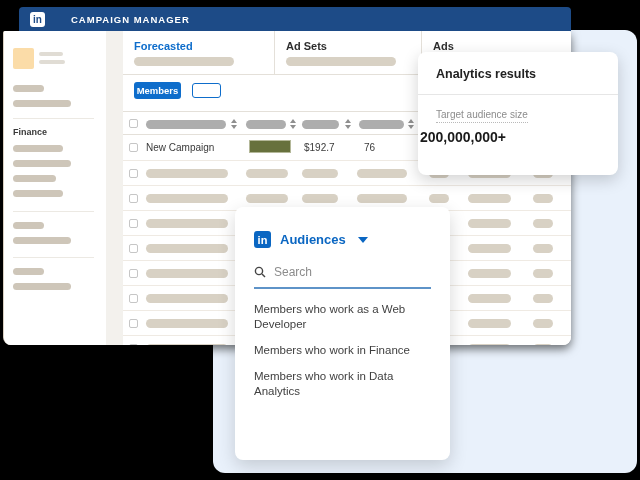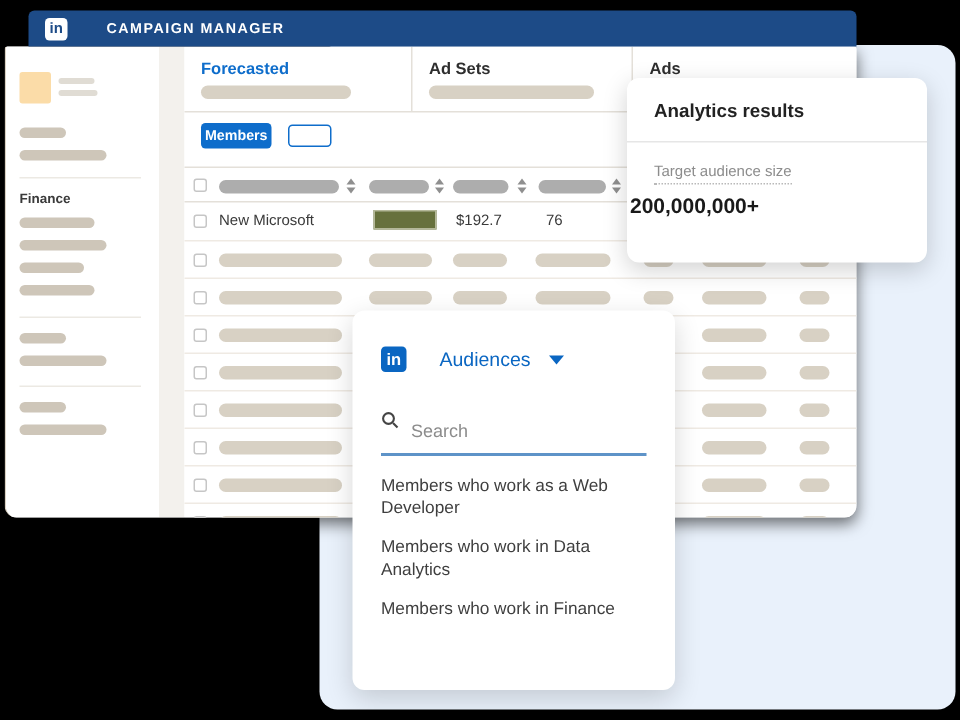--- a/index.html
+++ b/index.html
@@ -71,26 +71,26 @@
   .fc-label{display:inline-block;margin:14px 0 0 18px;font-size:10px;color:#8C8C8C;
     border-bottom:1px dotted #B9B9B9;padding-bottom:2px;}
   .fc-value{margin:6px 0 0 2px;font-size:14px;font-weight:bold;color:#1A1A1A;}
 
   
   .popup{position:absolute;left:235px;top:207px;width:215px;height:253px;background:#fff;
     border-radius:8px;box-shadow:0 6px 18px rgba(0,0,0,.16);z-index:5;padding:24px 19px 0 19px;}
   .pop-head{display:flex;align-items:center;}
   .pop-logo{width:17px;height:17px;background:#0A66C2;border-radius:3px;color:#fff;
     font-weight:bold;font-size:11px;display:flex;align-items:center;justify-content:center;}
-  .pop-title{color:#0A66C2;font-size:13px;font-weight:normal;margin-left:22px;}
+  .pop-title{color:#0A66C2;font-size:13px;font-weight:bold;margin-left:9px;}
   .caret{width:0;height:0;border-left:5px solid transparent;border-right:5px solid transparent;
     border-top:6px solid #0A66C2;margin-left:12px;}
   .search-wrap{display:flex;align-items:center;gap:6px;margin-top:16px;
     border-bottom:2px solid #5E93C8;padding-bottom:7px;}
-  .search-wrap input{border:none;outline:none;font-size:12px;color:#444;width:140px;background:transparent;margin-top:15px;}
+  .search-wrap input{border:none;outline:none;font-size:12px;color:#444;width:140px;background:transparent;}
   .search-wrap input::placeholder{color:#8C8C8C;}
   .aud-list{margin-top:13px;}
   .aud-item{font-size:11.5px;color:#3F3F3F;line-height:15px;margin-bottom:11px;}
 </style>
 </head>
 <body>
 
 <div class="canvas">
 
   <div class="blue-panel"></div>
@@ -163,21 +163,21 @@
           </span>
         <span class="gbar" style="left:236px;width:45px"></span>
         <span class="sort" style="left:285px">
             <i class="up"></i>
             <i class="dn"></i>
           </span>
       </div>
 
       <div class="row1">
         <span class="checkbox" style="left:6px;top:8px"></span>
-        <span style="position:absolute;left:23px;top:7px">New Microsoft</span>
+        <span style="position:absolute;left:23px;top:7px">New Campaign</span>
         <span class="swatch"></span>
         <span style="position:absolute;left:181px;top:7px">$192.7</span>
         <span style="position:absolute;left:241px;top:7px">76</span>
       </div>
 
       <div class="rows">
           <div class="sk-row">
             <span class="checkbox" style="left: 6px; top: 8px;"></span>
             <span class="bar" style="left: 23px; width: 82px;"></span>
             <span class="bar" style="left: 123px; width: 42px;"></span>
@@ -276,18 +276,18 @@
     </div>
     <div class="search-wrap">
       <svg width="12" height="12" viewBox="0 0 12 12">
         <circle cx="5" cy="5" r="3.6" fill="none" stroke="#444" stroke-width="1.4"></circle>
         <line x1="8" y1="8" x2="11" y2="11" stroke="#444" stroke-width="1.4"></line>
       </svg>
       <input type="text" placeholder="Search" style="">
     </div>
     <div class="aud-list">
         <div class="aud-item">Members who work as a Web<br>Developer</div>
+        <div class="aud-item">Members who work in Finance</div>
         <div class="aud-item">Members who work in Data<br>Analytics</div>
-        <div class="aud-item">Members who work in Finance</div>
       </div>
   </div>
 
 </div>
 
 </body></html>

